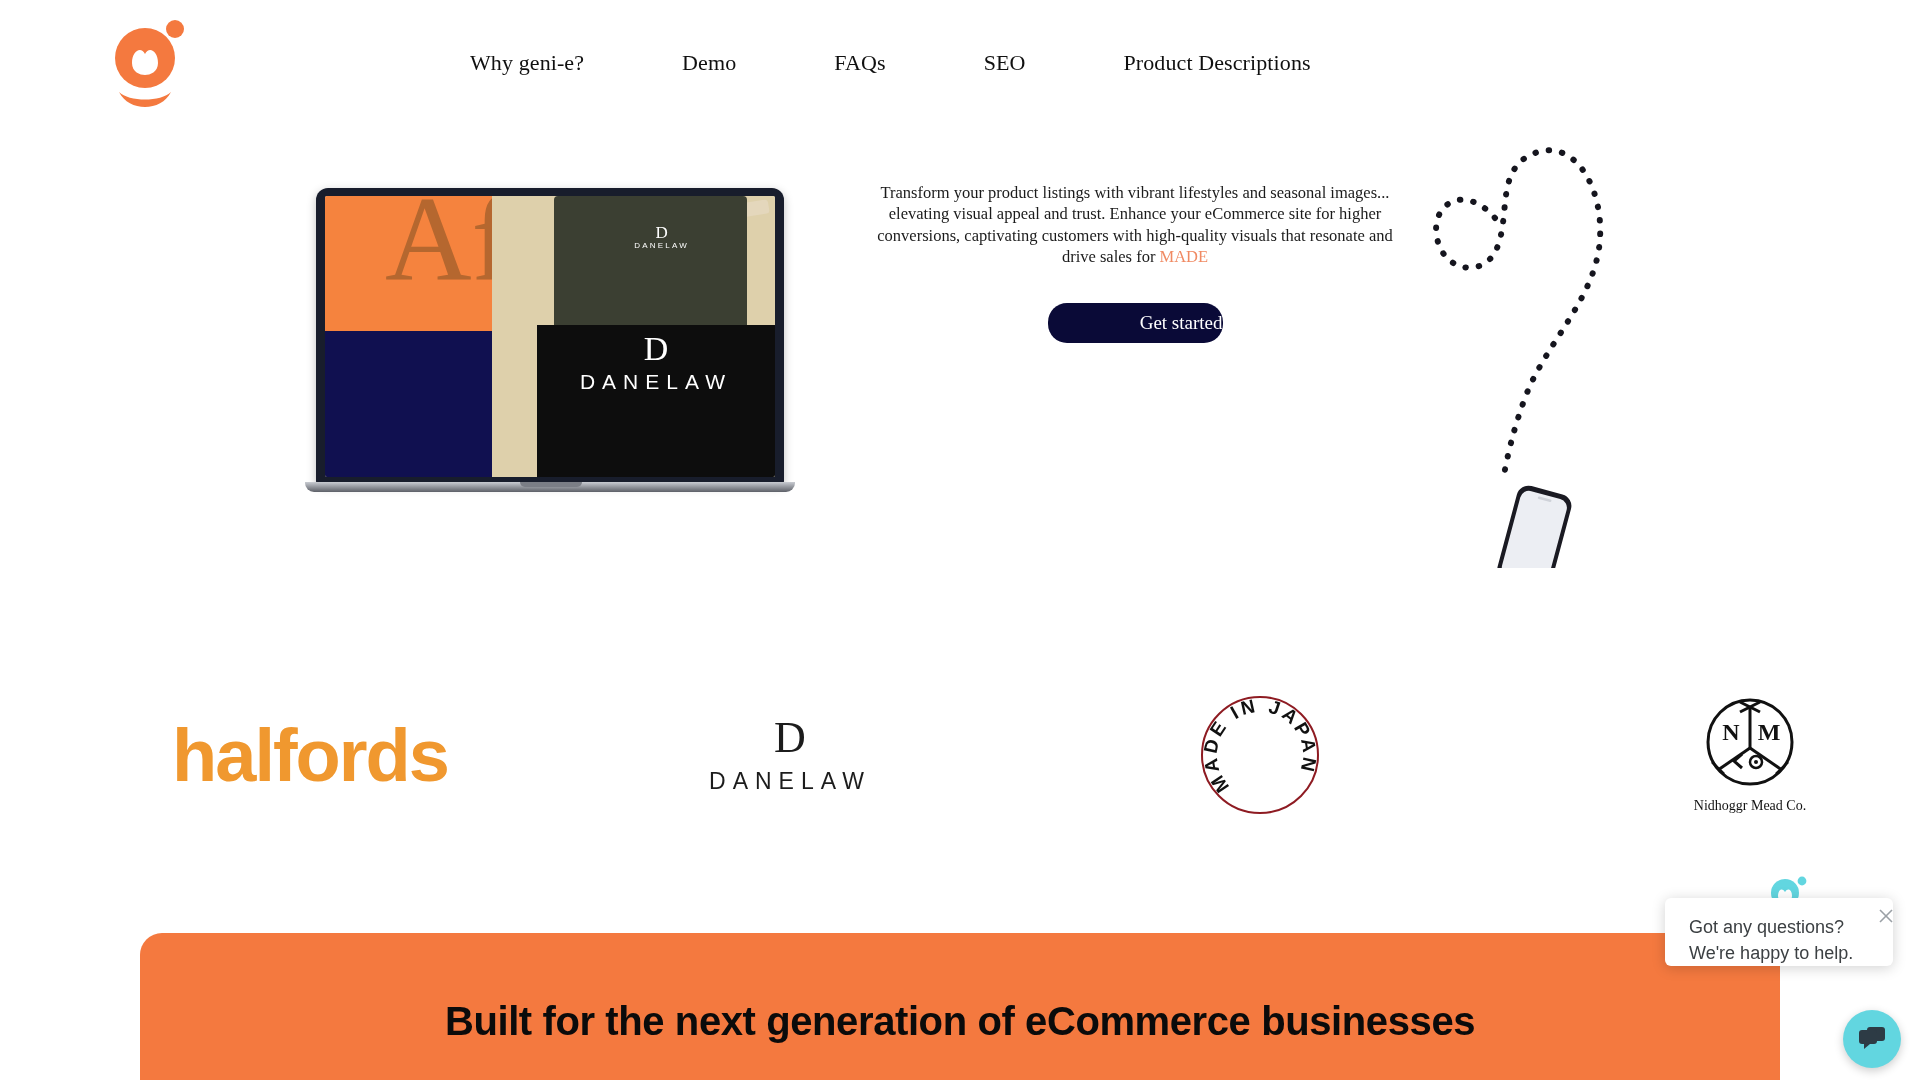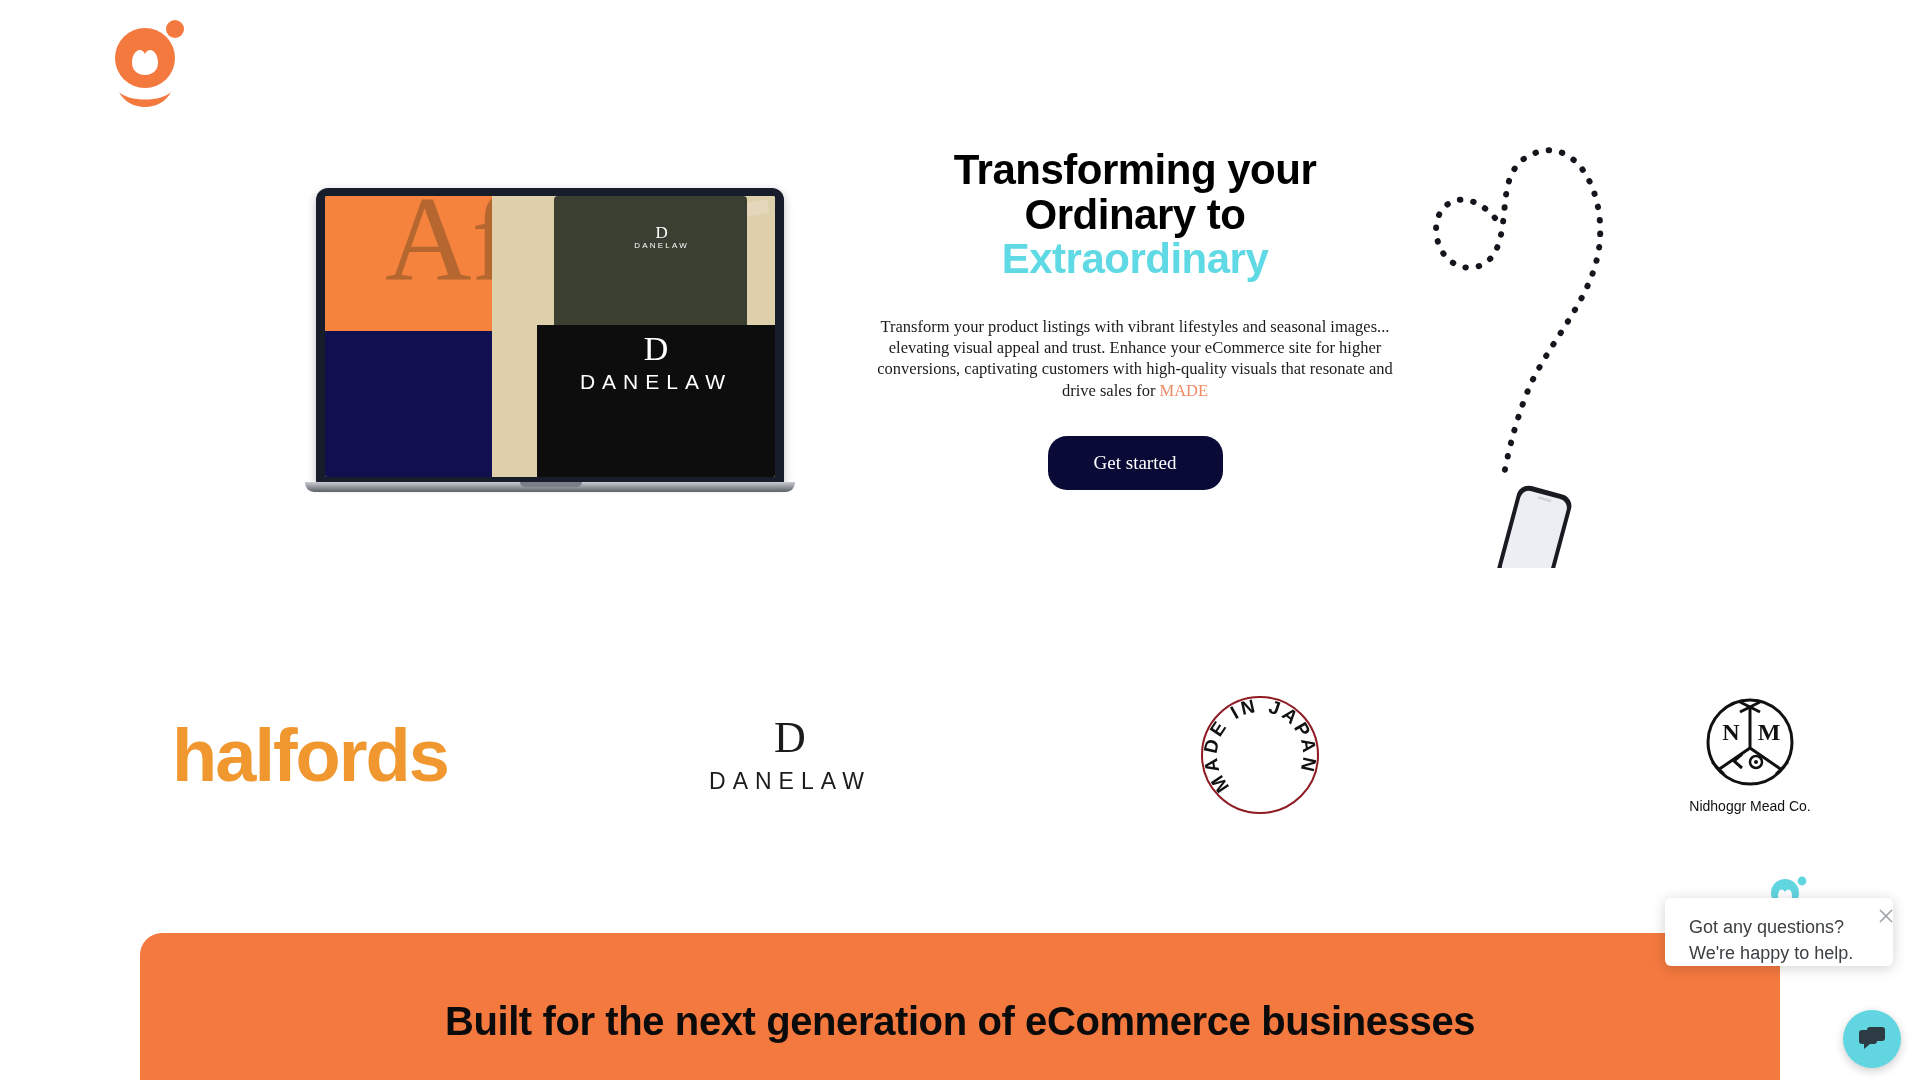--- a/index.html
+++ b/index.html
@@ -109,25 +109,26 @@
   .hero-title .accent { color: #5FD9E4; }
   .hero-sub {
     margin-top: 34px;
     font-family: "Liberation Serif", serif;
     font-size: 16.5px; line-height: 1.3; color: #1b1b1b;
     padding: 0 12px;
   }
   .hero-sub .free { color: #F08A63; }
   .get-started {
     margin-top: 35px;
-    width: 175px; height: 54px;
+    width: 175px; height: 40px;
     background: #0A0A37; color: #ffffff;
     border: none; border-radius: 19px;
     font-family: "Liberation Serif", serif; font-size: 19px;
     cursor: pointer;
+    text-align: right;
   }
 
   
   .spiral { position: absolute; left: 1425px; top: 0px; width: 220px; height: 440px; }
 
   
   .logos-row {
     position: absolute; top: 655px; left: 0; width: 1920px; height: 170px;
   }
   .logo-cell {
@@ -145,21 +146,21 @@
   .mij {
     width: 118px; height: 118px; border-radius: 50%;
     border: 2px solid #8E1B22; position: relative;
   }
   .mij-svg { position:absolute; left:0; top:0; }
   .nidhoggr { text-align:center; }
   .nid-circle {
     width: 92px; height: 92px; margin: 0 auto;
   }
   .nid-name {
-    font-family:Liberation Sans, sans-serif; font-size: 14px; color:#111; margin-top: 6px;
+    font-family:Liberation Serif, serif; font-size: 14px; color:#111; margin-top: 6px;
   }
 
   
   .banner {
     position: absolute; left: 140px; top: 933px;
     width: 1640px; height: 147px;
     background: #F4793F; border-radius: 22px 22px 0 0;
     text-align: center; overflow: hidden;
   }
   .banner-title {
@@ -204,20 +205,31 @@
 
     <div class="logo-wrap">
       <svg width="72" height="92" viewBox="0 0 72 92">
         <circle cx="62" cy="11" r="9" fill="#F4793F"></circle>
         <circle cx="32" cy="40" r="30" fill="#F4793F"></circle>
         <path d="M19 45 C19 33, 28 28, 32 36 C36 28, 45 33, 45 45 C45 54, 37 57, 32 57 C27 57, 19 54, 19 45 Z" fill="#ffffff"></path>
         <path d="M6 74 C16 94, 48 94, 58 74 C48 84, 16 84, 6 74 Z" fill="#F4793F"></path>
       </svg>
     </div>
 
+    <div class="nav">
+      <span class="nav-item">Why geni-e?</span>
+      <span class="nav-gap-1"></span>
+      <span class="nav-item">Demo</span>
+      <span class="nav-gap-2"></span>
+      <span class="nav-item">FAQs</span>
+      <span class="nav-gap-3"></span>
+      <span class="nav-item">SEO</span>
+      <span class="nav-gap-4"></span>
+      <span class="nav-item">Product Descriptions</span>
+    </div>
 
   </div>
 
   <div class="hero">
 
     <div class="laptop">
       <div class="laptop-screen">
         <div class="screen-inner">
           <div class="sc-left">
             <div class="sc-left-top">
@@ -241,25 +253,20 @@
               </div>
             </div>
           </div>
         </div>
       </div>
       <div class="laptop-base"></div>
       <div class="laptop-notch"></div>
     </div>
 
     <div class="hero-copy">
-      <h1 class="hero-title">
-        <span>Transforming your</span><br>
-        <span>Ordinary to</span><br>
-        <span class="accent">Extraordinary</span>
-      </h1>
       <p class="hero-sub"><span>Transform your product listings with vibrant lifestyles and seasonal images... elevating visual appeal and trust. Enhance your eCommerce site for higher conversions, captivating customers with high-quality visuals that resonate and drive sales for </span><span class="free">MADE</span></p>
       <button class="get-started">Get started</button>
     </div>
 
     <div class="spiral">
       <svg width="220" height="440" viewBox="0 0 220 440">
         <path d="M70 90 C40 55, 5 75, 12 110 C19 145, 60 150, 72 120 C86 86, 70 40, 110 25
                  C150 10, 178 60, 175 110 C172 170, 120 215, 100 270 C88 302, 82 330, 78 352" fill="none" stroke="#15151e" stroke-width="6" stroke-linecap="round" stroke-dasharray="0.5 13"></path>
         <g transform="translate(95,355) rotate(15)">
           <rect x="0" y="0" width="56" height="98" rx="12" ry="12" fill="#1a1a22"></rect>

